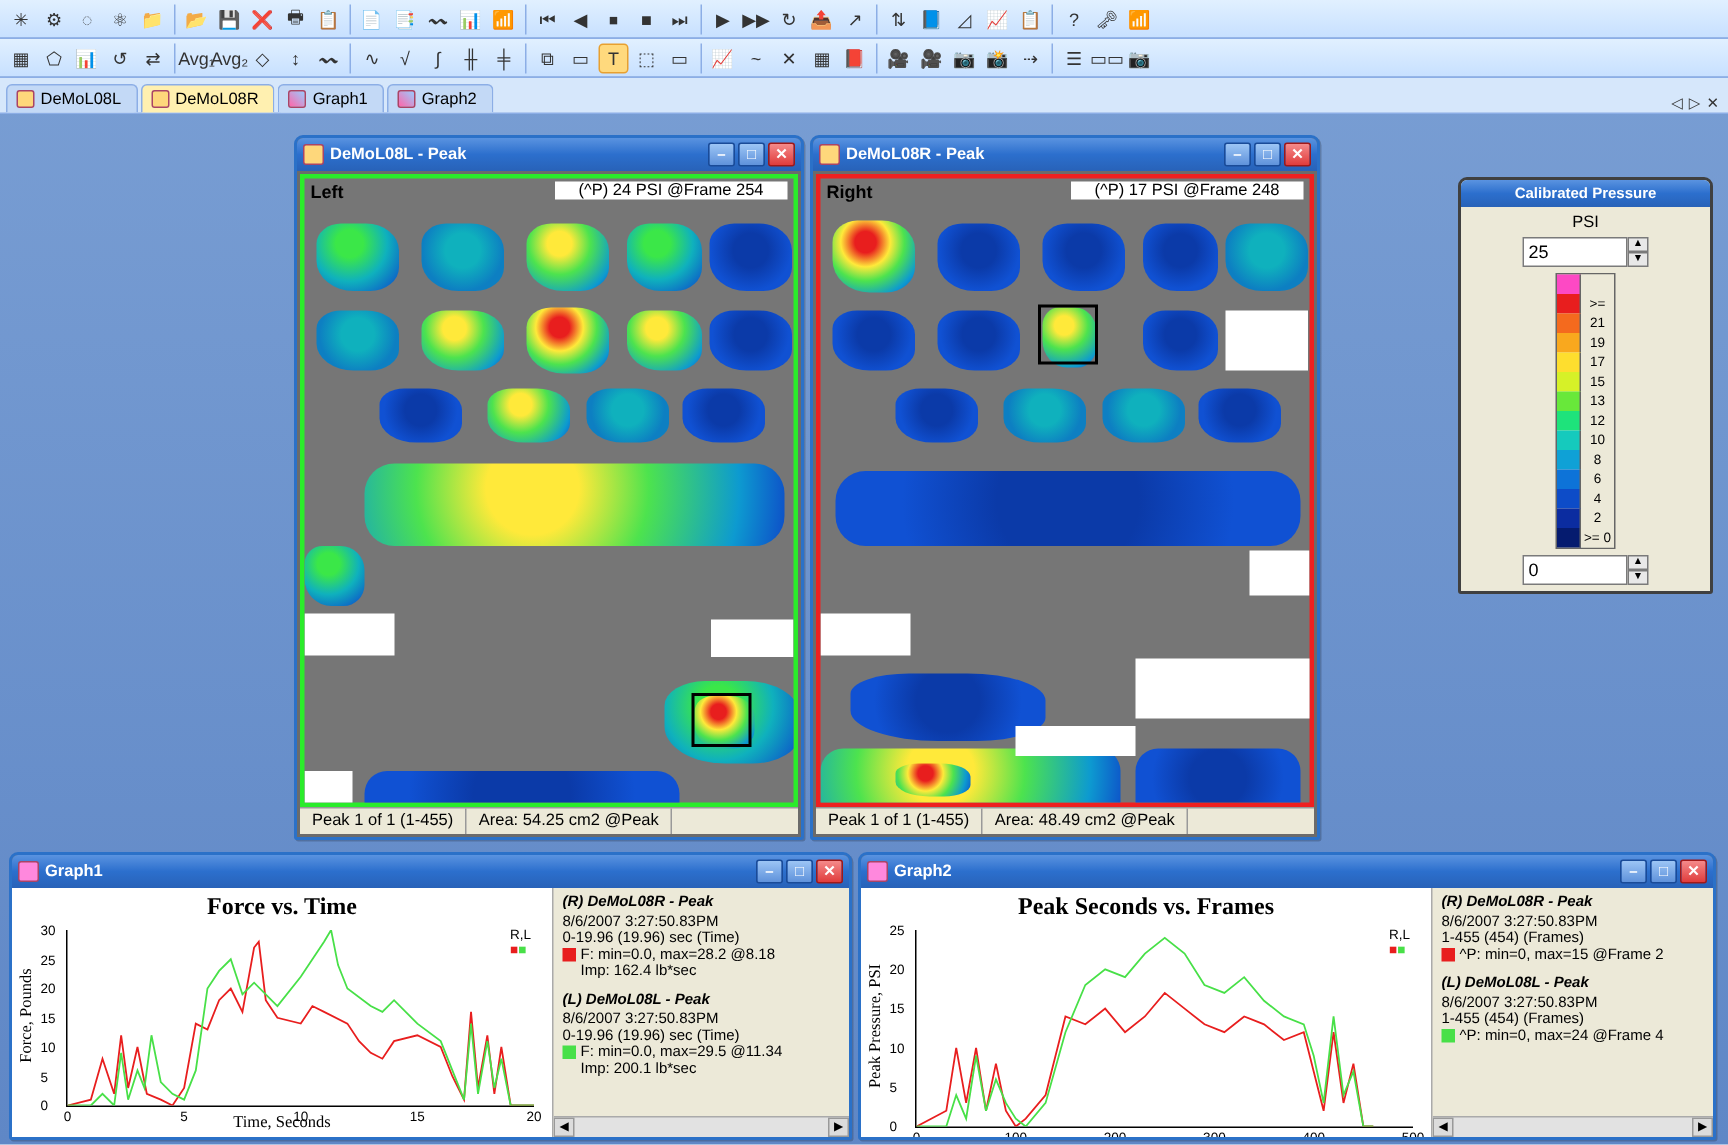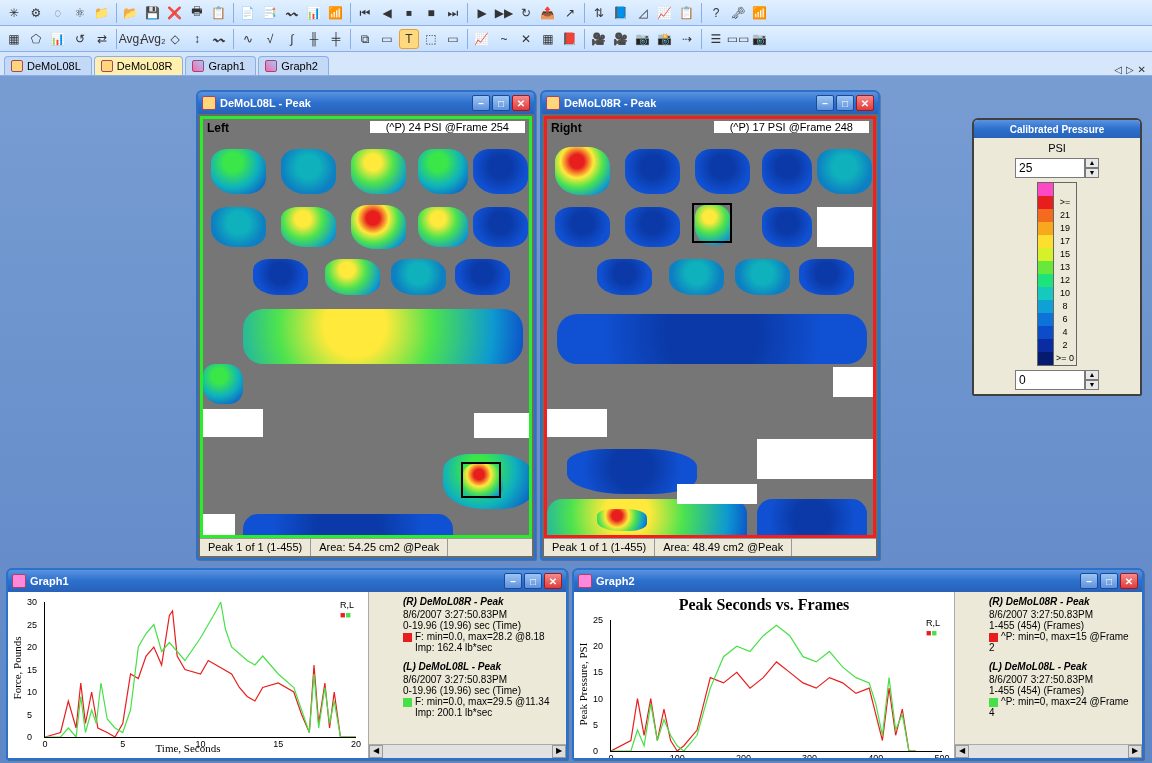--- a/index.html
+++ b/index.html
@@ -224,21 +224,21 @@
 .legend-pane {
   flex:1;
   background:#ece9d8;
   border-left:1px solid #aaa;
   padding: 4px 6px;
   font-size:10px;
   overflow:hidden;
   position:relative;
 }
 .legend-pane h4 { font-size:10px; font-style:italic; margin-bottom:2px;}
-.legend-block { margin-bottom:8px;margin-left:28px; }
+.legend-block { margin-bottom:8px; }
 .color-swatch { display:inline-block; width:9px; height:9px; margin-right:3px; vertical-align:middle;}
 .scrollbar-h {
   position:absolute; bottom:0; left:0; right:0; height:14px;
   background:#e2e2e2; border-top:1px solid #aaa;
   display:flex; align-items:center;
 }
 .scrollbar-h .arrow { width:14px; height:13px; background:#dcdcdc; border:1px solid #999; font-size:8px; text-align:center;}
 </style>
 </head>
 <body>
@@ -540,20 +540,21 @@
     <div class="titlebar">
       <span class="winicon" style="background:#f8d;"></span>
       <span>Graph1</span>
       <span class="spacer"></span>
       <span class="winbtn">–</span>
       <span class="winbtn">□</span>
       <span class="winbtn close">✕</span>
     </div>
     <div class="graph-body">
       <div class="chart-pane">
+        <h3>Force vs. Time</h3>
         <div style="position:relative; flex:1; display:flex;">
           <span class="ylabel">Force, Pounds</span>
           <div class="plot" id="plot1">
             <svg class="series" id="svg1" viewBox="0 0 100 100" preserveAspectRatio="none">
                 <path d="M0.00,100.00 L5.00,96.67 L7.50,73.33 L10.00,93.33 L11.50,60.00 L13.00,90.00 L15.00,66.67 L17.00,93.33 L20.00,96.67 L22.50,100.00 L25.00,90.00 L27.50,53.33 L30.00,56.67 L32.50,40.00 L35.00,33.33 L37.50,46.67 L40.00,10.00 L41.00,6.67 L42.50,40.00 L45.00,50.00 L50.00,53.33 L52.50,43.33 L55.00,46.67 L60.00,53.33 L62.50,63.33 L65.00,70.00 L67.50,73.33 L70.00,63.33 L75.00,60.00 L80.00,66.67 L82.50,83.33 L85.00,96.67 L86.50,46.67 L88.00,90.00 L90.00,60.00 L91.50,93.33 L93.00,66.67 L95.00,100.00 L100.00,100.00 " stroke="#e81e1e" fill="none" stroke-width="1.2" vector-effect="non-scaling-stroke"></path>
                 <path d="M0.00,100.00 L5.00,100.00 L7.50,93.33 L10.00,100.00 L11.50,70.00 L13.00,96.67 L15.00,80.00 L16.50,90.00 L18.00,60.00 L20.00,86.67 L22.50,93.33 L25.00,96.67 L27.50,80.00 L30.00,33.33 L32.50,23.33 L35.00,16.67 L37.50,36.67 L40.00,30.00 L45.00,43.33 L50.00,26.67 L55.00,6.67 L56.50,0.00 L58.00,20.00 L60.00,33.33 L65.00,43.33 L67.50,46.67 L70.00,40.00 L75.00,53.33 L80.00,63.33 L82.50,80.00 L85.00,96.67 L86.50,53.33 L88.00,93.33 L90.00,63.33 L91.50,90.00 L93.00,73.33 L95.00,100.00 L100.00,100.00 " stroke="#48e048" fill="none" stroke-width="1.2" vector-effect="non-scaling-stroke"></path>
               </svg>
             <span style="position:absolute;right:2px;top:-2px;font-size:9px;"><span>R,L</span><br><span style="color:#e81e1e;">■</span><span style="color:#48e048;">■</span></span>
           <div class="tick" style="left: 0%; bottom: -12px; transform: translateX(-50%);">0</div>
               <div class="tick" style="left: 25%; bottom: -12px; transform: translateX(-50%);">5</div>

